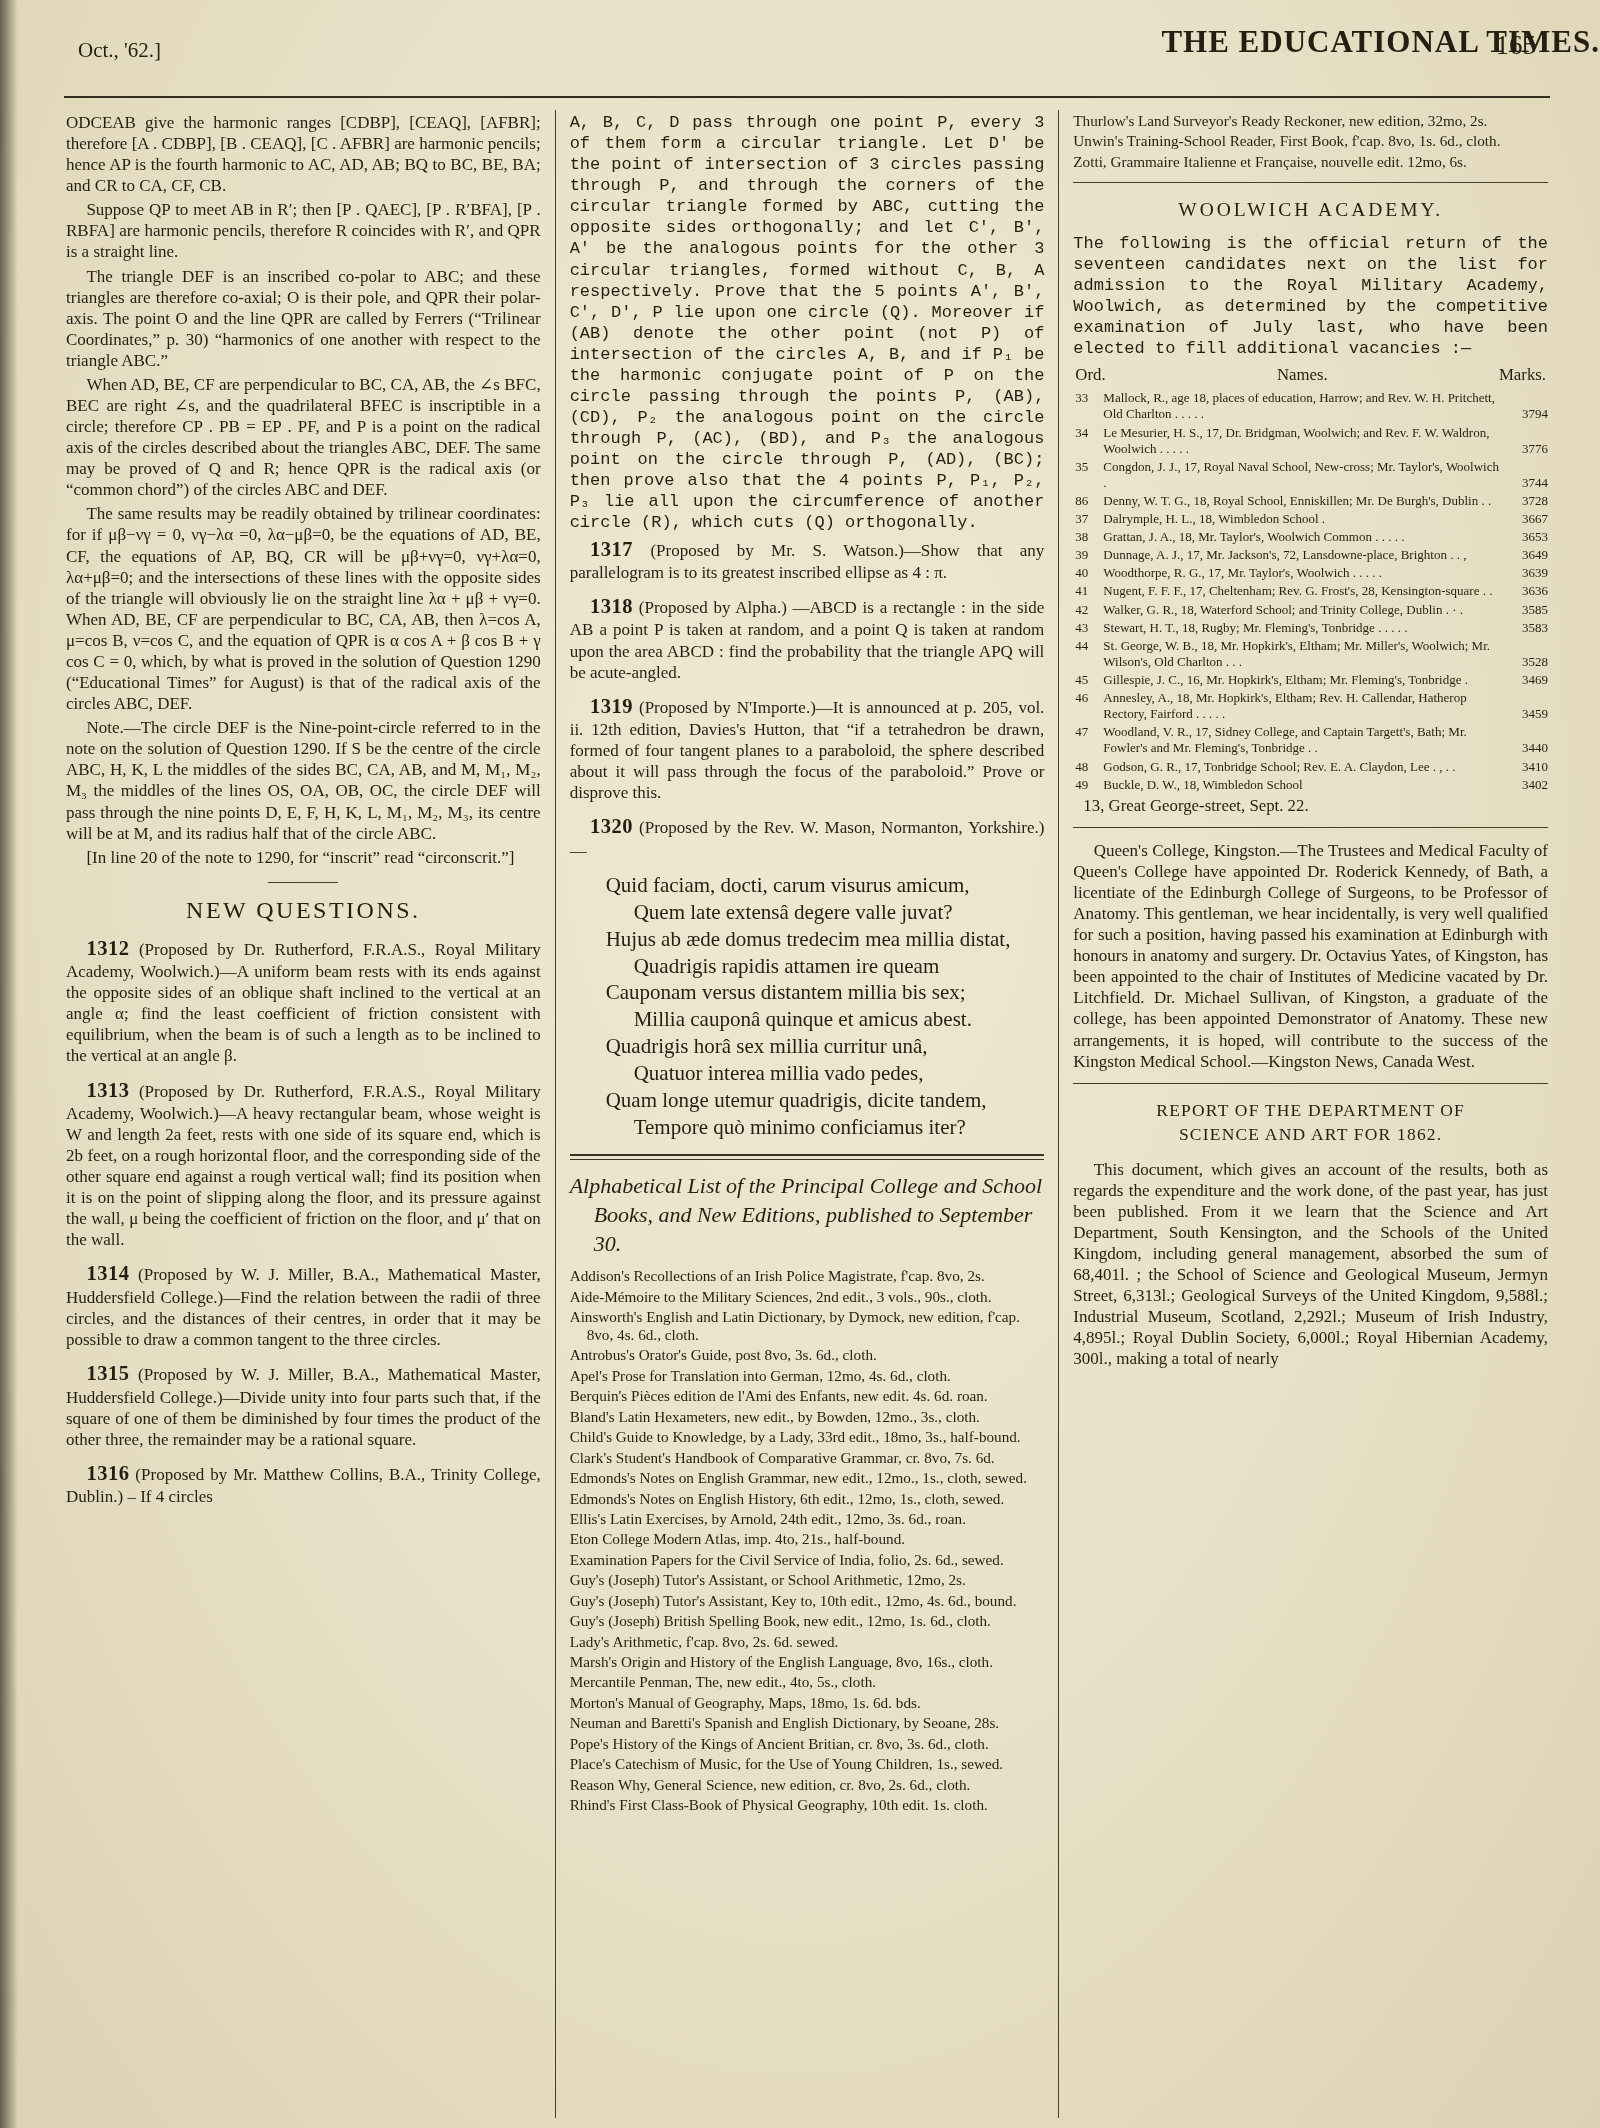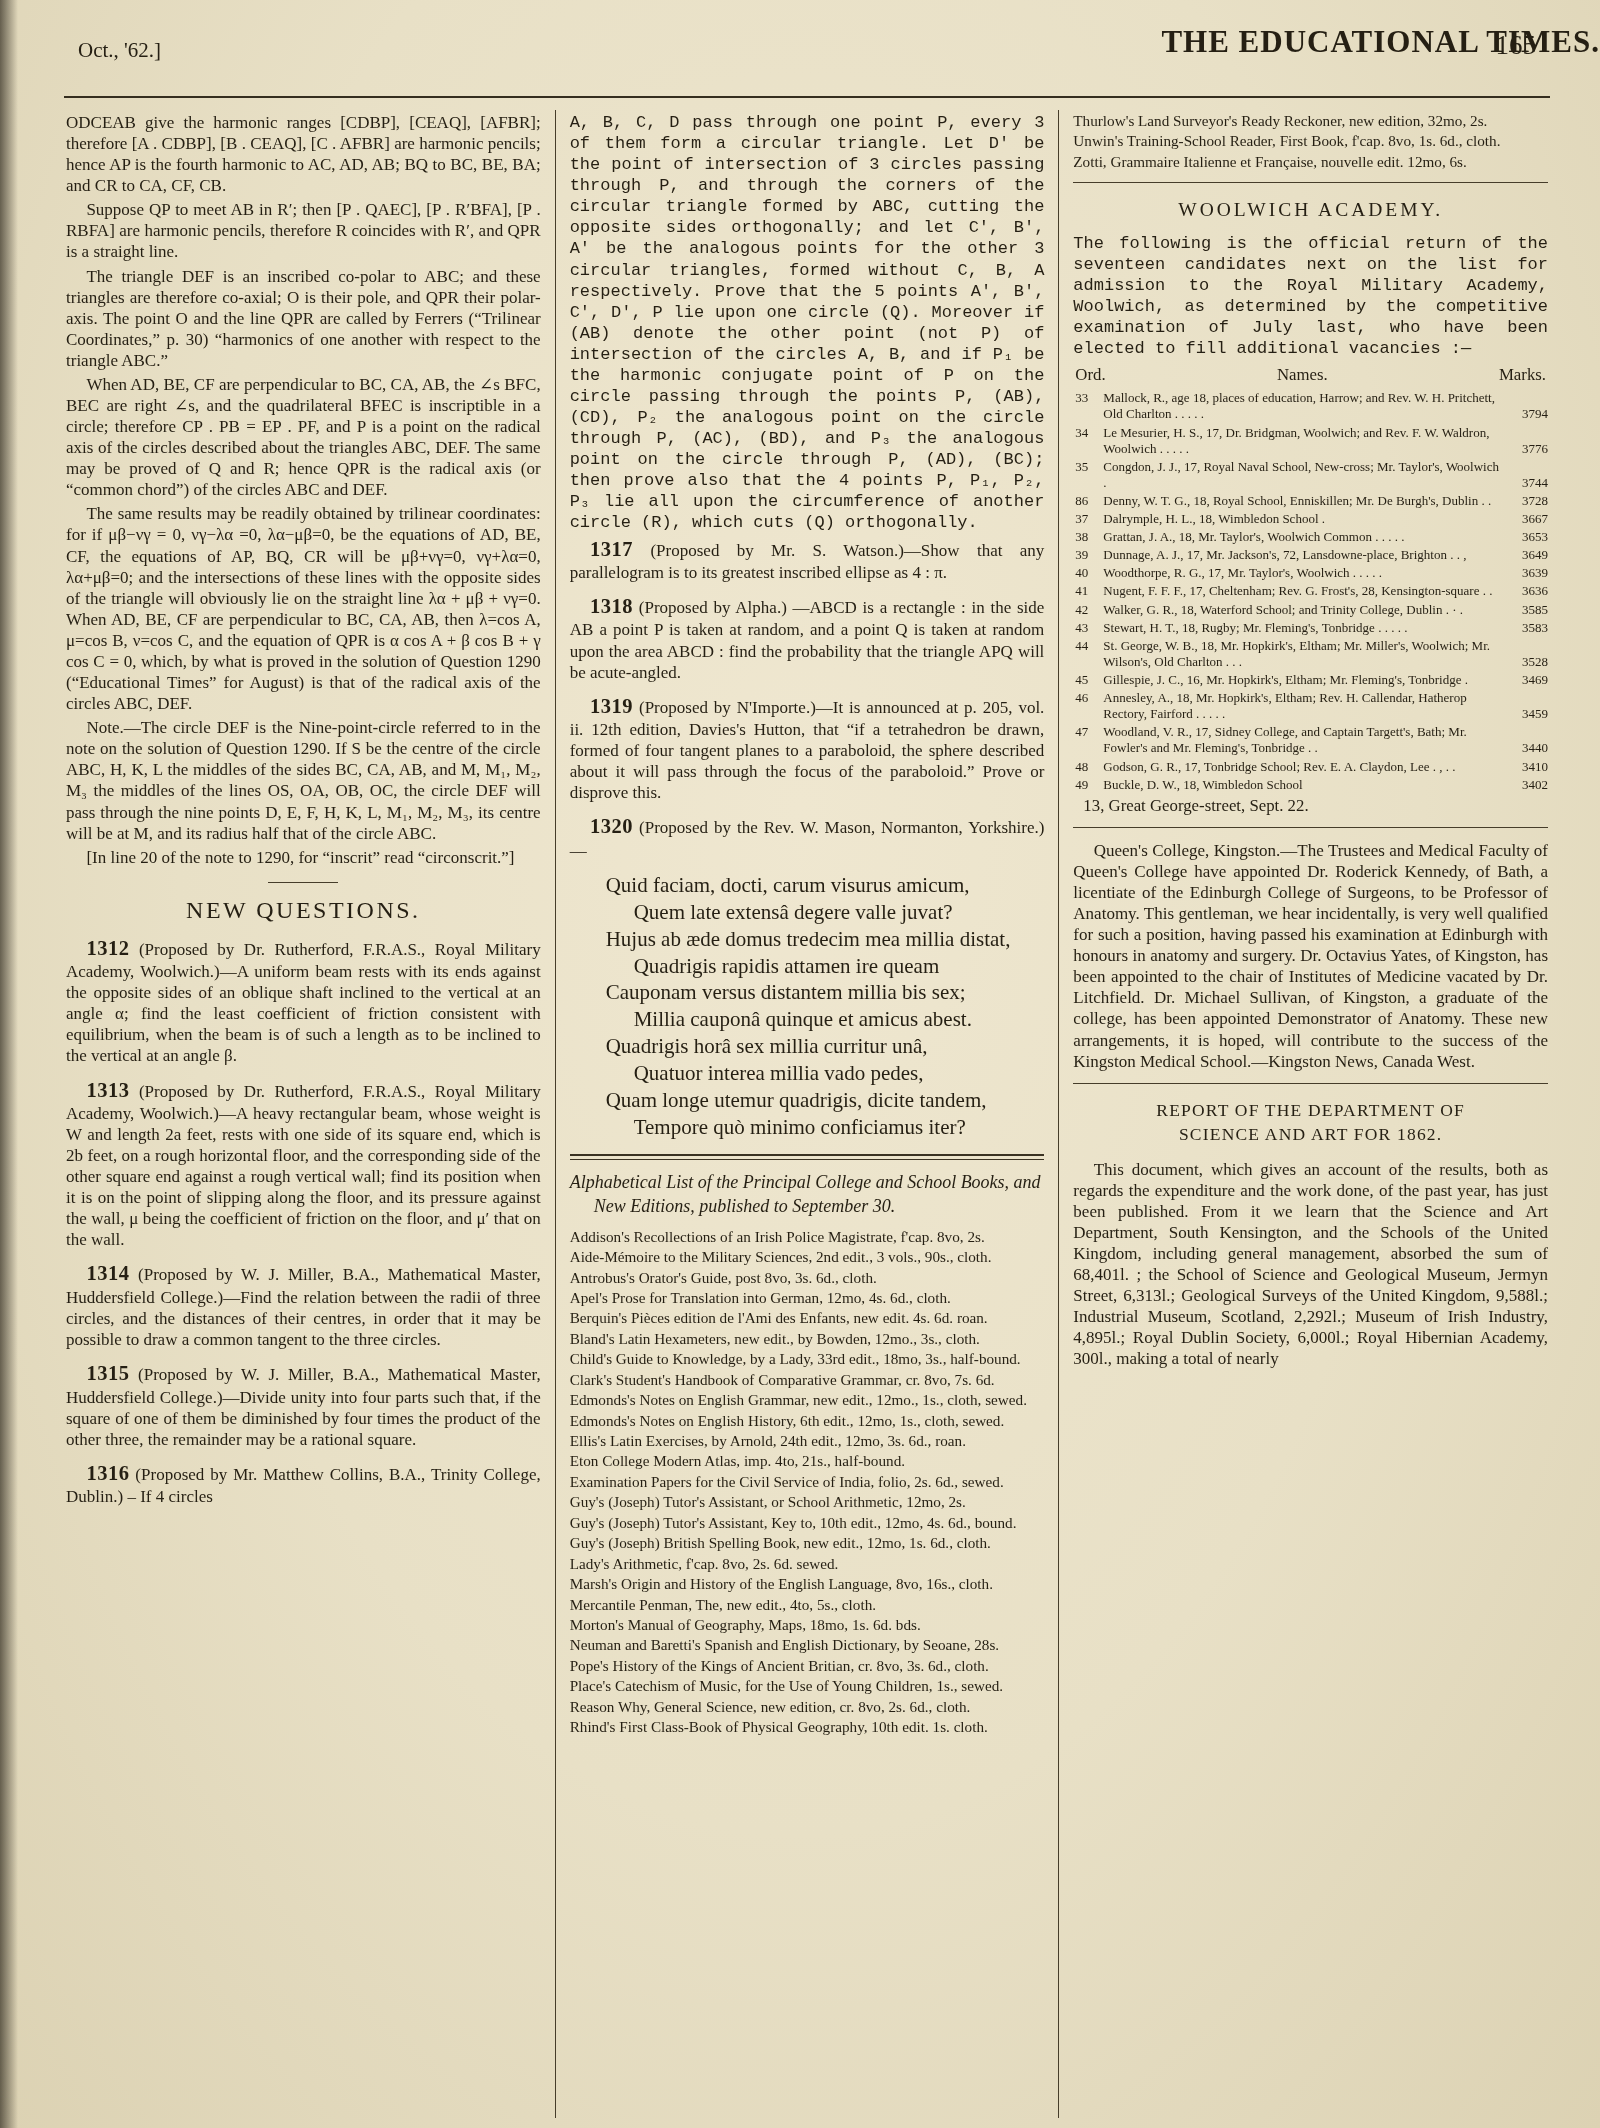--- a/index.html
+++ b/index.html
@@ -45,21 +45,21 @@
   .sec-heading.big { font-size: 19.5px; letter-spacing: 3px; margin-top: 16px; }
   .sec-heading.report { font-size: 17.5px; letter-spacing: 1.2px; line-height: 1.4; }
 
   .question { margin: 0 0 11px 0; font-size: 17px; line-height: 1.24; text-align: justify; text-indent: 1.2em; }
   .qnum { font-size: 20.5px; font-weight: bold; letter-spacing: 0.5px; }
 
   .verse { margin: 2px 0 8px 36px; }
   .verse p { margin: 0; font-size: 21px; line-height: 1.28; text-align: left; text-indent: 0; }
   .verse p:nth-of-type(even) { padding-left: 28px; }
 
-  .list-heading { font-style: italic; font-size: 18px; line-height: 1.32; margin: 0 0 9px 0; padding-left: 24px; text-indent: -24px; text-align: left; }
+  .list-heading { font-style: italic; font-size: 22px; line-height: 1.32; margin: 0 0 9px 0; padding-left: 24px; text-indent: -24px; text-align: left; }
   .books p { font-size: 15.2px; line-height: 1.18; margin: 0 0 2.5px 0; padding-left: 17px; text-indent: -17px; text-align: left; }
 
   .table-head { display: flex; justify-content: space-between; font-size: 16.8px; margin: 6px 2px 5px 2px; }
   .cands .cand-row { position: relative; font-size: 13px; line-height: 1.24; padding-left: 30px; padding-right: 48px; margin: 0 0 2px 0; text-align: left; }
   .cands .ord { position: absolute; left: 2px; top: 0; }
   .cands .marks { position: absolute; right: 0; bottom: 0; }
   .table-footer { margin: 3px 0 6px 0; font-size: 16.8px; padding-left: 10px; }
 </style>
 </head>
 <body>
@@ -142,20 +142,21 @@
           <p class="verse-line">Tempore quò minimo conficiamus iter?</p>
         </div>
       <div class="double-rule"></div>
       <p class="list-heading">Alphabetical List of the Principal College and School Books, and New Editions, published to September 30.</p>
       <div class="books">
 
           <p class="book-item">Addison's Recollections of an Irish Police Magistrate, f'cap. 8vo, 2s.</p>
 
           <p class="book-item">Aide-Mémoire to the Military Sciences, 2nd edit., 3 vols., 90s., cloth.</p>
 
+          <p class="book-item">Ainsworth's English and Latin Dictionary, by Dymock, new edition, f'cap. 8vo, 4s. 6d., cloth.</p>
 
           <p class="book-item">Antrobus's Orator's Guide, post 8vo, 3s. 6d., cloth.</p>
 
           <p class="book-item">Apel's Prose for Translation into German, 12mo, 4s. 6d., cloth.</p>
 
           <p class="book-item">Berquin's Pièces edition de l'Ami des Enfants, new edit. 4s. 6d. roan.</p>
 
           <p class="book-item">Bland's Latin Hexameters, new edit., by Bowden, 12mo., 3s., cloth.</p>
 
           <p class="book-item">Child's Guide to Knowledge, by a Lady, 33rd edit., 18mo, 3s., half-bound.</p>

